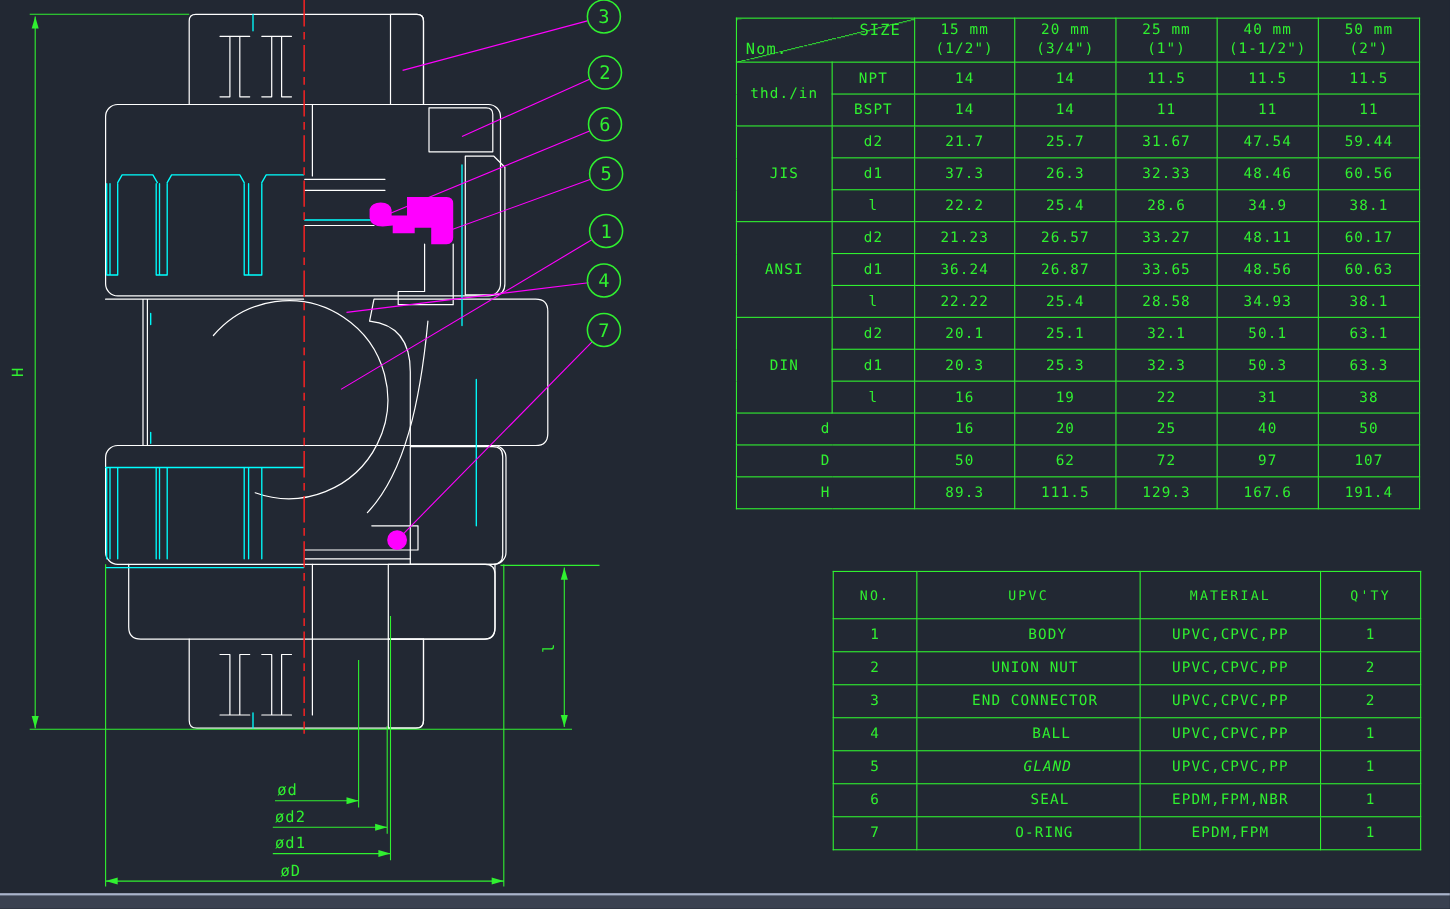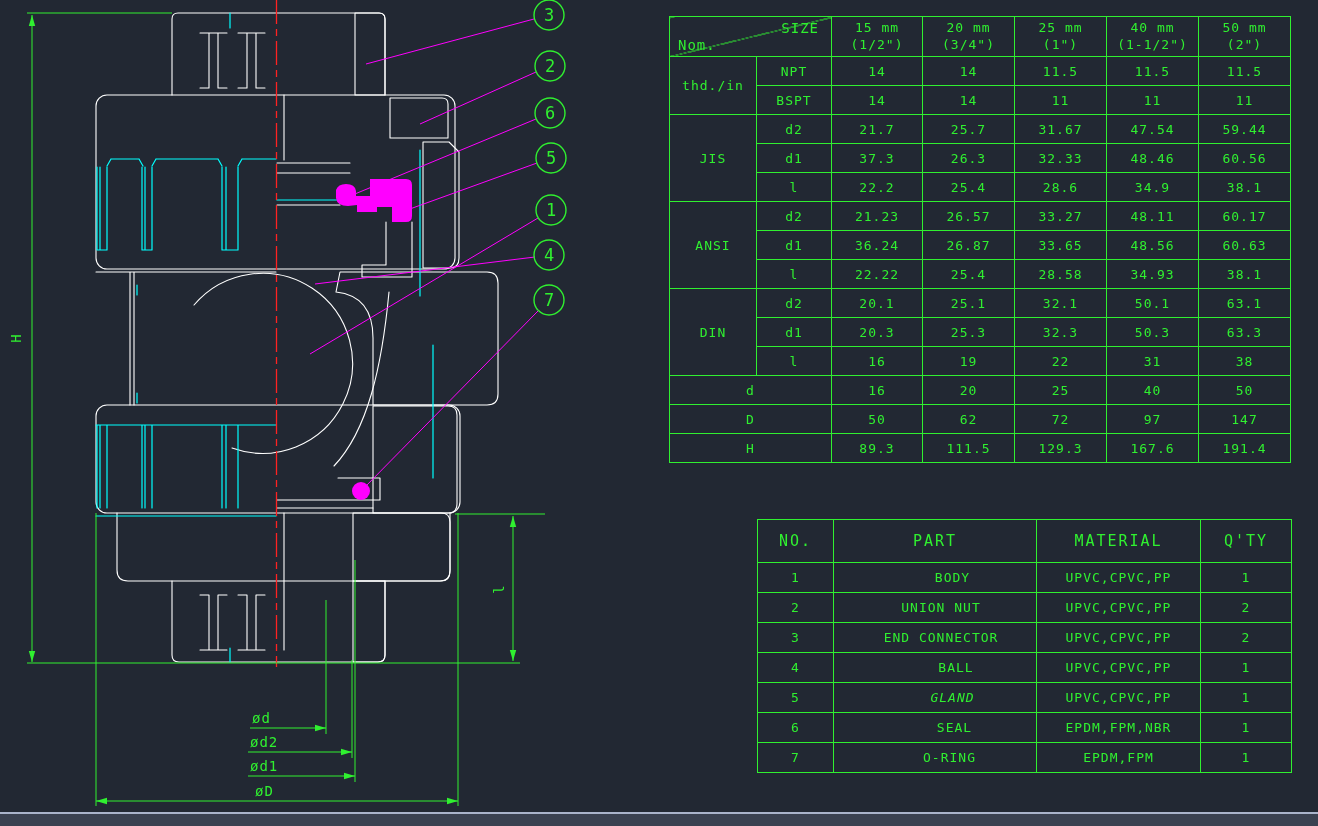--- a/index.html
+++ b/index.html
@@ -16,21 +16,21 @@
   #size-table tbody tr{height:29px;}
   #size-table th{font-size:13px;line-height:1.25;margin-top:32px;}
   th.corner{position:relative;
     background-image:linear-gradient(to bottom right,
       transparent 49.5%, #30f030 49.5%, #30f030 50.6%, transparent 50.6%);}
   th.corner .c-top{position:absolute;top:3px;right:12px;font-size:14px;}
   th.corner .c-bot{position:absolute;bottom:2px;left:8px;font-size:14px;}
   #parts-table{left:757px;top:519px;width:534px;}
   #parts-table thead tr{height:43px;}
   #parts-table tbody tr{height:30px;}
-  #parts-table th{font-size:15px;letter-spacing:2px;}
+  #parts-table th{font-size:12px;letter-spacing:2px;}
   td.part-name{text-align:left;}
   
   #drawing{position:absolute;left:0;top:0;}
   .wl{stroke:#ffffff;stroke-width:1.1;fill:none;stroke-linejoin:round;stroke-linecap:round;}
   .cy{stroke:#00ffff;stroke-width:1.2;fill:none;stroke-linecap:round;}
   .gn{stroke:#30f030;stroke-width:1;fill:none;}
   .gf{fill:#30f030;stroke:none;}
   .mg{stroke:#ff00ff;stroke-width:1;fill:none;}
   .mf{fill:#ff00ff;stroke:none;}
   .dimtext{fill:#30f030;font-family:"DejaVu Sans Mono",monospace;font-size:14px;letter-spacing:1px;}
@@ -297,21 +297,21 @@
         <td>25</td>
         <td>40</td>
         <td>50</td>
       </tr>
       <tr>
         <td colspan="2">D</td>
         <td>50</td>
         <td>62</td>
         <td>72</td>
         <td>97</td>
-        <td>147</td>
+        <td>107</td>
       </tr>
       <tr>
         <td colspan="2">H</td>
         <td>89.3</td>
         <td>111.5</td>
         <td>129.3</td>
         <td>167.6</td>
         <td>191.4</td>
       </tr>
     </tbody>
@@ -320,21 +320,21 @@
 <table class="cad" id="parts-table">
   <colgroup>
     <col style="width:76px">
       <col style="width:203px">
       <col style="width:164px">
       <col style="width:91px">
   </colgroup>
   <thead>
     <tr>
       <th>NO.</th>
-      <th>PART</th>
+      <th>UPVC</th>
       <th>MATERIAL</th>
       <th>Q'TY</th>
     </tr>
   </thead>
   <tbody id="parts-tbody">
       <tr>
         <td>1</td>
         <td class="part-name" style="padding-left: 35px;">BODY</td>
         <td>UPVC,CPVC,PP</td>
         <td>1</td>

